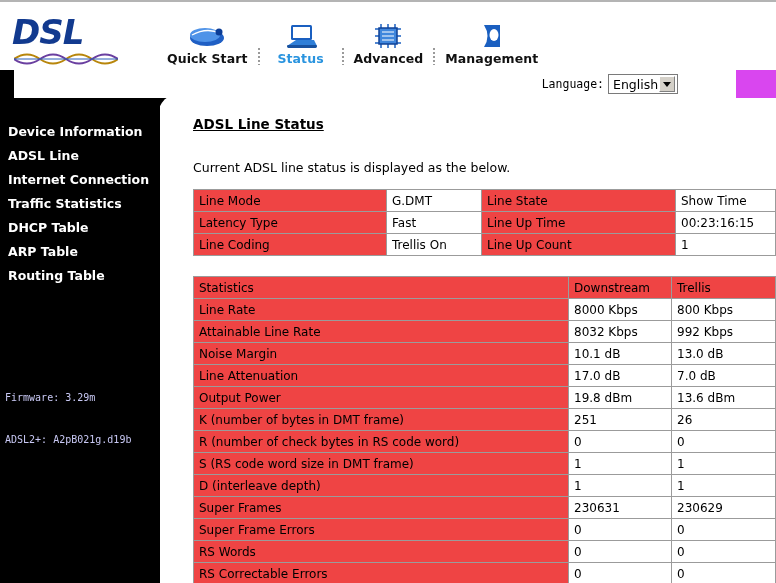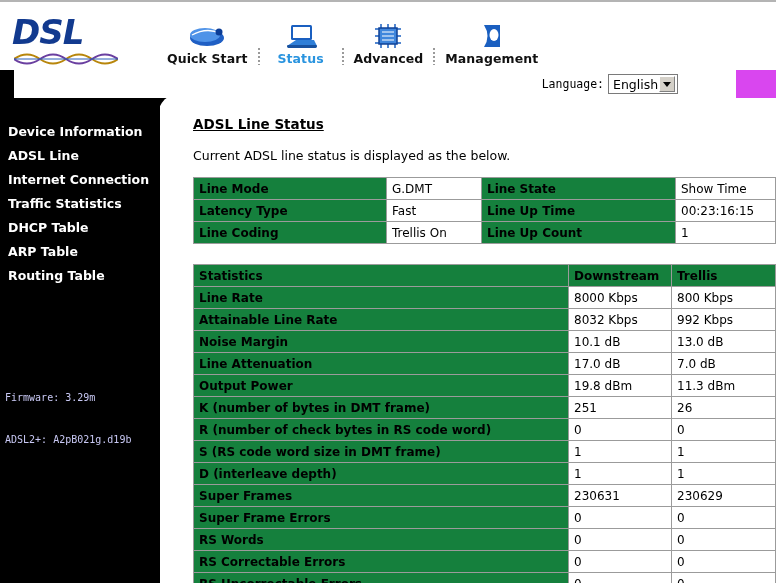--- a/index.html
+++ b/index.html
@@ -114,40 +114,40 @@
   .content {
     position: absolute; left: 157px; top: 92px;
     width: 619px; height: 491px;
     background: #ffffff;
     border-top-left-radius: 26px;
     z-index: 2; overflow: hidden;
   }
   .content-pad { padding: 24px 4px 0 36px; }
   .page-title {
     font-size: 13.5px; font-weight: bold; color: #000;
-    text-decoration: underline; margin: 0 0 16px 0;
+    text-decoration: underline; margin: 0 0 28px 0;
   }
   .page-desc { font-size: 12.5px; color: #000; margin: 0 0 14px 0; }
 
   table.grid {
     border-collapse: collapse;
     width: 582px;
     table-layout: fixed;
   }
   table.grid td, table.grid th {
     border: 1px solid #9b9b9b;
     height: 22px;
     padding: 1px 5px;
     font-size: 12px;
     color: #000;
     text-align: left;
     vertical-align: middle;
     overflow: hidden; white-space: nowrap;
   }
-  td.lbl, th.lbl { background: #15803d; font-weight: bold; }
+  td.lbl, th.lbl { background: #ef4444; font-weight: normal; }
   td.val { background: #ffffff; font-weight: normal; margin-left: 8px; }
   .spacer { height: 20px; }
 </style>
 </head>
 <body>
 
 <div id="root">
 
   <div class="header">
     <div class="header-inner">
@@ -326,21 +326,21 @@
               <td class="val">13.0 dB</td>
             </tr>
             <tr>
               <td class="lbl">Line Attenuation</td>
               <td class="val">17.0 dB</td>
               <td class="val">7.0 dB</td>
             </tr>
             <tr>
               <td class="lbl">Output Power</td>
               <td class="val">19.8 dBm</td>
-              <td class="val">11.3 dBm</td>
+              <td class="val">13.6 dBm</td>
             </tr>
             <tr>
               <td class="lbl">K (number of bytes in DMT frame)</td>
               <td class="val">251</td>
               <td class="val">26</td>
             </tr>
             <tr>
               <td class="lbl">R (number of check bytes in RS code word)</td>
               <td class="val">0</td>
               <td class="val">0</td>

